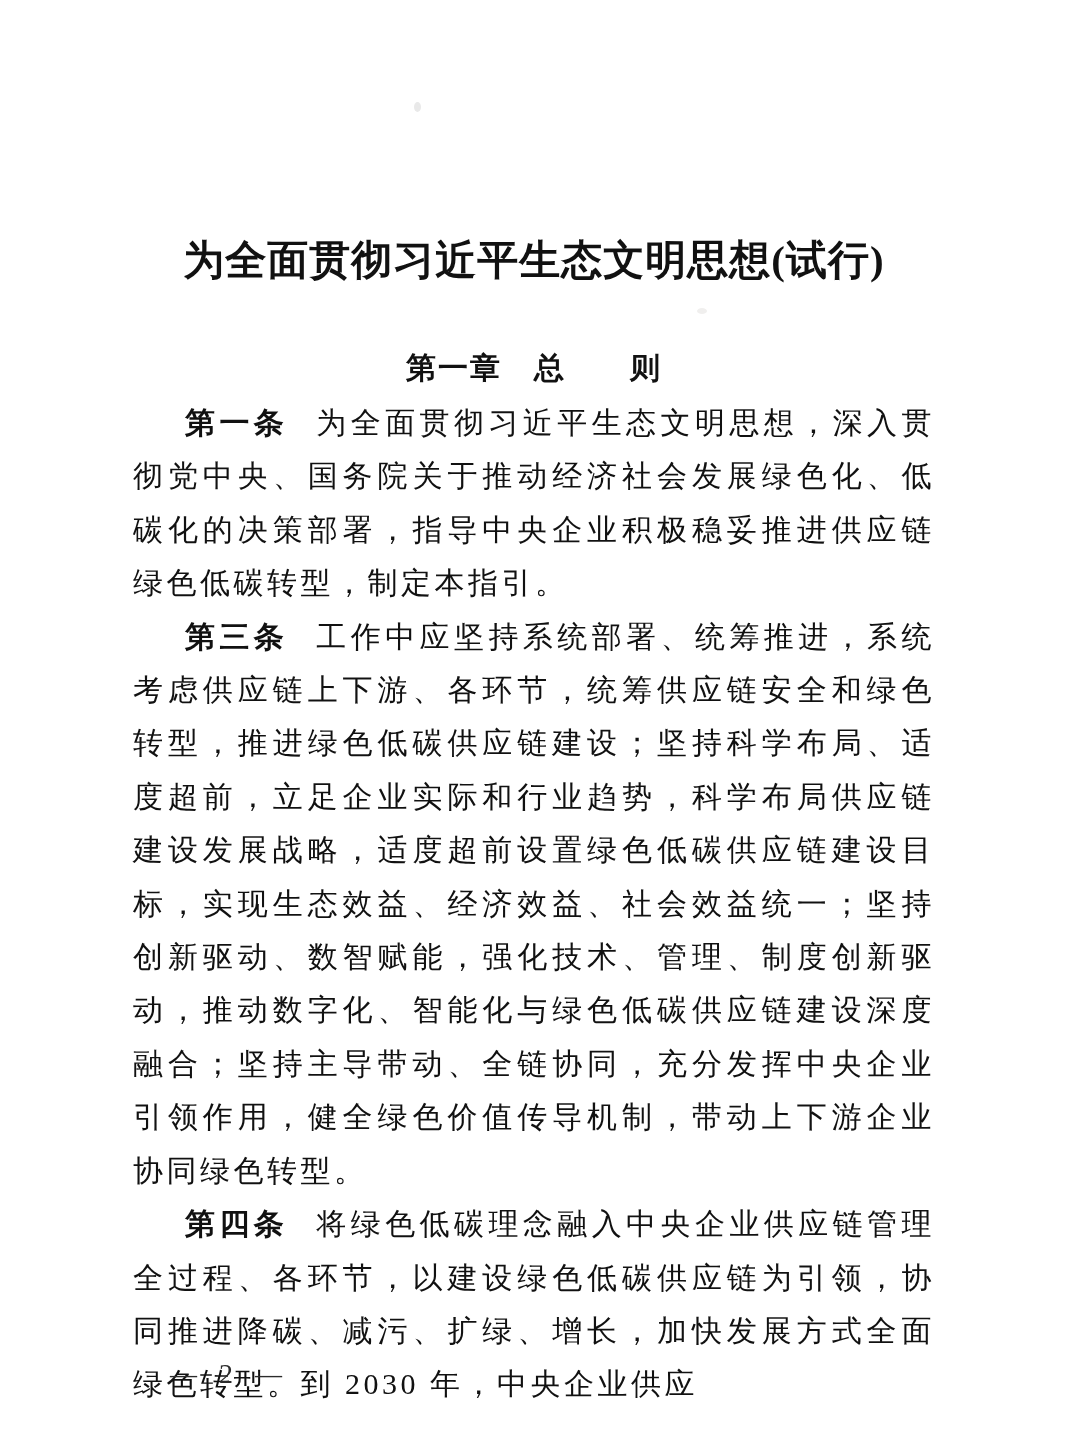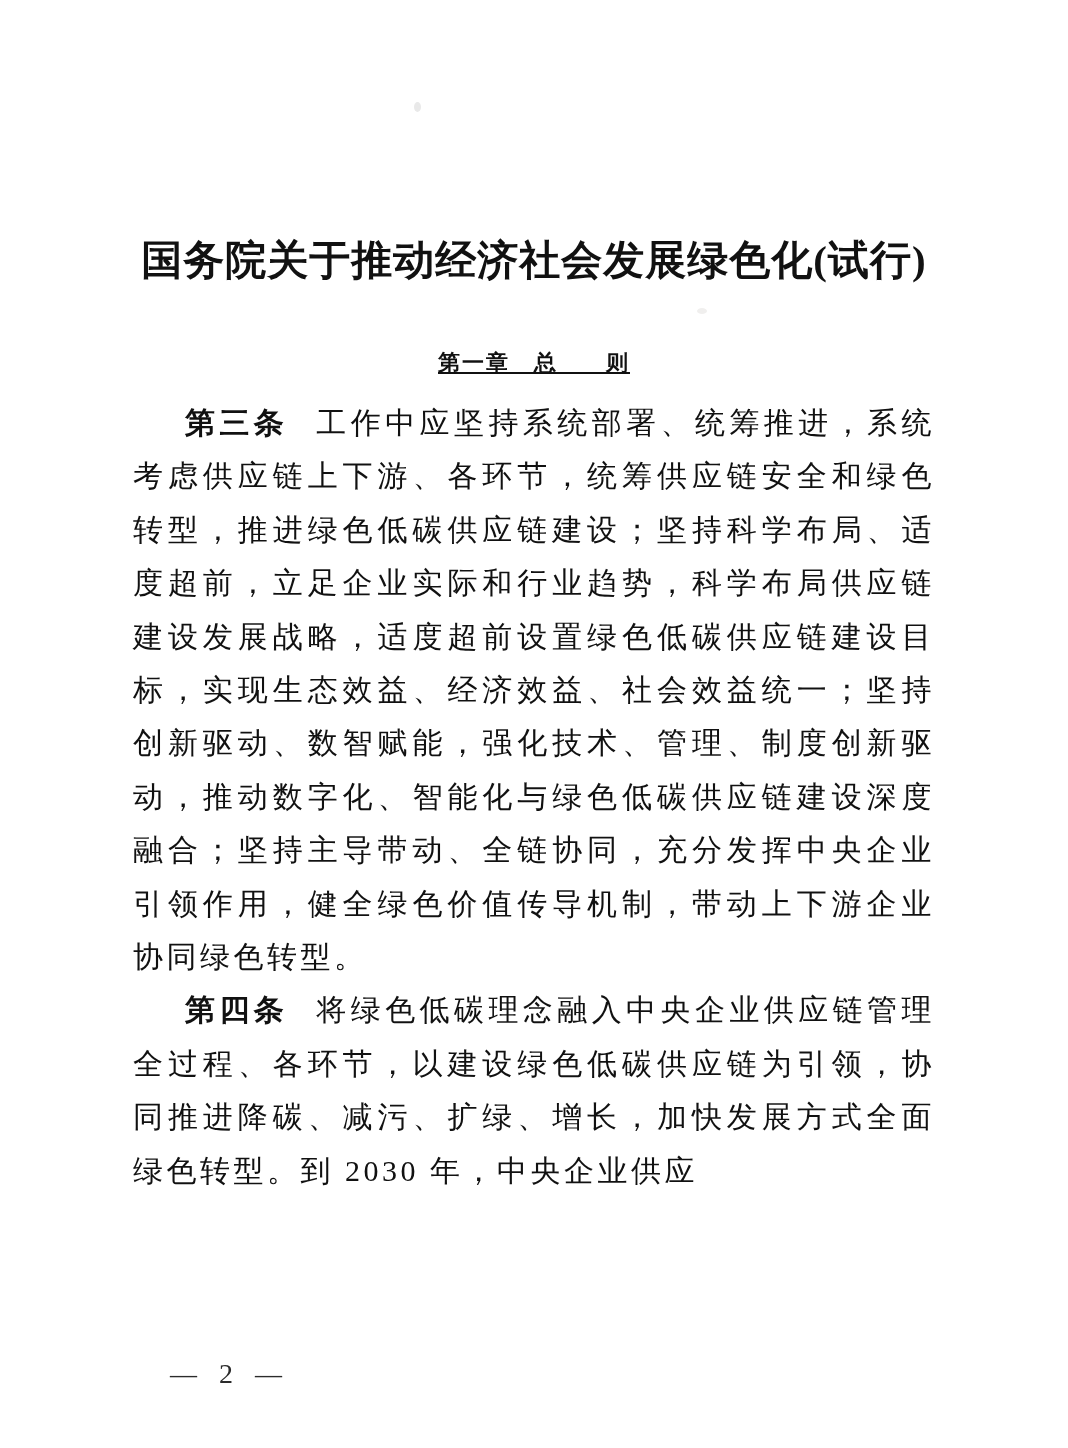--- a/index.html
+++ b/index.html
@@ -26,24 +26,23 @@
     font-weight: bold;
     letter-spacing: 1px;
     white-space: nowrap;
   }
   .chapter-heading {
     position: absolute;
     top: 348px;
     left: 0;
     width: 100%;
     text-align: center;
-    font-size: 22px;
+    font-size: 30px;
     font-weight: bold;
     letter-spacing: 2px;
-    text-decoration: underline;
   }
   .doc-body {
     position: absolute;
     top: 396px;
     left: 133px;
     width: 802px;
     font-size: 30px;
     line-height: 53.4px;
     letter-spacing: 3.5px;
     text-align: justify;
@@ -83,25 +82,26 @@
     left: 697px; top: 308px;
     width: 10px; height: 6px;
     background: #f0efee;
   }
 </style>
 </head>
 <body>
 
 <div class="page">
 
-  <h1 class="doc-title">国务院关于推动经济社会发展绿色化(试行)</h1>
+  <h1 class="doc-title">为全面贯彻习近平生态文明思想(试行)</h1>
 
   <h2 class="chapter-heading">第一章　总　　则</h2>
 
   <div class="doc-body">
+    <p><span class="article-label">第一条</span><span>为全面贯彻习近平生态文明思想，深入贯彻党中央、国务院关于推动经济社会发展绿色化、低碳化的决策部署，指导中央企业积极稳妥推进供应链绿色低碳转型，制定本指引。</span></p>
 
 
     <p><span class="article-label">第三条</span><span>工作中应坚持系统部署、统筹推进，系统考虑供应链上下游、各环节，统筹供应链安全和绿色转型，推进绿色低碳供应链建设；坚持科学布局、适度超前，立足企业实际和行业趋势，科学布局供应链建设发展战略，适度超前设置绿色低碳供应链建设目标，实现生态效益、经济效益、社会效益统一；坚持创新驱动、数智赋能，强化技术、管理、制度创新驱动，推动数字化、智能化与绿色低碳供应链建设深度融合；坚持主导带动、全链协同，充分发挥中央企业引领作用，健全绿色价值传导机制，带动上下游企业协同绿色转型。</span></p>
 
     <p><span class="article-label">第四条</span><span>将绿色低碳理念融入中央企业供应链管理全过程、各环节，以建设绿色低碳供应链为引领，协同推进降碳、减污、扩绿、增长，加快发展方式全面绿色转型。到 2030 年，中央企业供应</span></p>
   </div>
 
   <div class="page-footer">
     <span>—</span>
     <span class="num">2</span>

